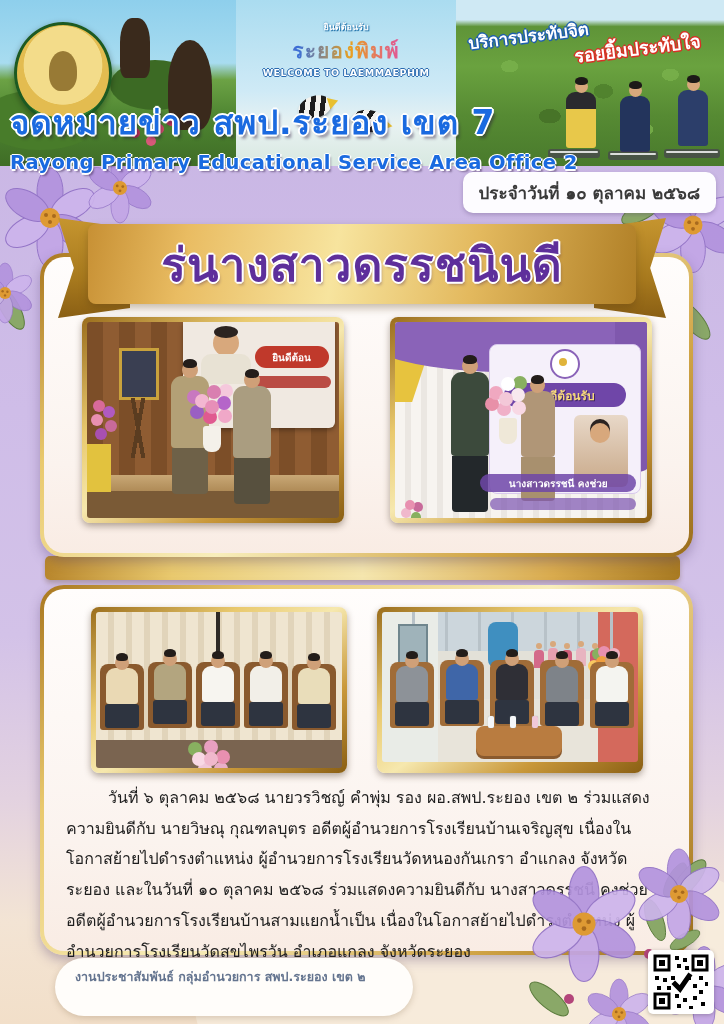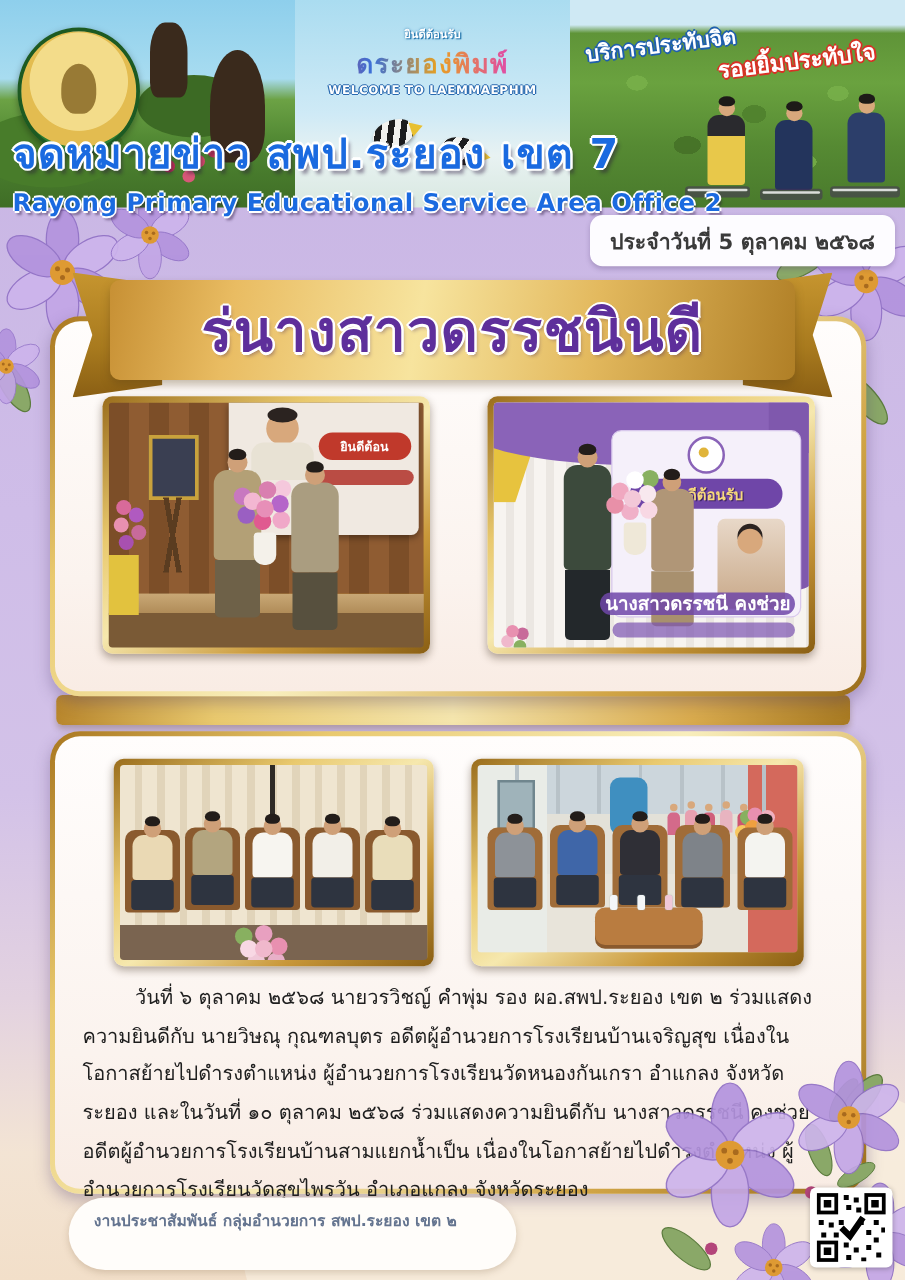--- a/index.html
+++ b/index.html
@@ -109,21 +109,21 @@
     repeating-linear-gradient(90deg,#f7f4f0 0 10px,#ebe7e2 10px 16px);}
   .drape{position:absolute;left:-30px;top:-36px;width:150%;height:86px;background:#8a63b8;border-radius:0 0 46% 60%;transform:rotate(-4deg);z-index:1;}
   .drape2{position:absolute;right:-8px;top:0;width:40px;height:150px;background:#7f58ad;border-radius:0 0 18px 18px;z-index:1;}
   .ycorner{position:absolute;left:0;top:0;width:44px;height:80px;background:#e7c33e;clip-path:polygon(0 0,100% 0,40% 100%,0 100%);z-index:1;}
   .bannerB{position:absolute;right:6px;top:22px;width:150px;height:148px;background:#f5f0fa;border:1px solid #d8c8ec;border-radius:8px;z-index:2;}
   .b-logo{position:absolute;left:60px;top:4px;width:26px;height:26px;border-radius:50%;background:#fff;border:2px solid #8a63b8;}
   .b-logo::after{content:"";position:absolute;left:7px;top:7px;width:8px;height:8px;border-radius:50%;background:#e0b43a;}
   .b-ribbon{position:absolute;left:14px;top:38px;width:122px;height:24px;border-radius:12px;background:#6f46a8;color:#f7d97c;font-size:12px;font-weight:800;display:flex;align-items:center;justify-content:center;text-shadow:1px 1px 0 #3f2566;}
   .b-photo{position:absolute;right:12px;top:70px;width:54px;height:72px;border-radius:6px;background:linear-gradient(180deg,#e8d8c8,#c8a888);}
   .b-photo::before{content:"";position:absolute;left:16px;top:8px;width:20px;height:20px;border-radius:50%;background:#d8a87c;box-shadow:0 -4px 0 #2b2320;}
-  .capbar{position:absolute;left:34%;bottom:26px;width:62%;height:18px;border-radius:9px;background:rgba(111,70,168,.85);color:#fff;font-size:15px;font-weight:700;display:flex;align-items:center;justify-content:center;z-index:4;white-space:nowrap;overflow:hidden;}
+  .capbar{position:absolute;left:34%;bottom:26px;width:62%;height:18px;border-radius:9px;background:rgba(111,70,168,.85);color:#fff;font-size:10px;font-weight:700;display:flex;align-items:center;justify-content:center;z-index:4;white-space:nowrap;overflow:hidden;}
   .capbar2{position:absolute;left:38%;bottom:8px;width:58%;height:12px;border-radius:6px;background:rgba(122,82,176,.7);z-index:4;}
   .flstand{position:absolute;left:10px;bottom:8px;width:10px;height:10px;border-radius:50%;background:#e890b0;z-index:2;box-shadow:8px 2px 0 #c86a9a,-4px 8px 0 #f0b8cc,6px 12px 0 #88b060;}
 
   .scC{width:246px;height:156px;background:
     linear-gradient(180deg,transparent 82%,#7a6450 82%),
     repeating-linear-gradient(90deg,#efe5d0 0 12px,#e1d4ba 12px 18px);}
   .pole{position:absolute;left:49%;top:0;width:4px;height:60%;background:#2e2a26;}
   .chair{position:absolute;width:44px;height:66px;border-radius:8px 8px 3px 3px;background:#8a5a2e;z-index:1;}
   .sit{position:absolute;display:flex;flex-direction:column;align-items:center;z-index:2;}
   .s-head{width:14px;height:14px;border-radius:50%;background:#cfa078;position:relative;}
@@ -175,21 +175,21 @@
       <div class="bush" style="left:110px;top:60px;width:90px;height:50px;"></div>
       <div class="bush" style="left:-20px;top:90px;width:120px;height:60px;background:#487c2a;"></div>
       <div class="statue" style="left:120px;top:18px;width:30px;height:60px;"></div>
       <div class="statue" style="left:168px;top:40px;width:44px;height:90px;border-radius:50% 50% 30% 30%;"></div>
       <div class="redfl" style="left:140px;top:118px;"></div>
       <div class="logo"></div>
     </div>
     <div class="hpanel hp2">
       <div class="sign">
         <div class="s-welcome">ยินดีต้อนรับ</div>
-        <div class="s-place">ดระยอง่พิมพ์</div>
+        <div class="s-place">ระยอง่พิมพ์</div>
         <div class="s-en">WELCOME TO LAEMMAEPHIM</div>
       </div>
       <div class="fish" style="left:62px;top:96px;"></div>
       <div class="fish" style="left:116px;top:110px;transform:rotate(10deg);"></div>
     </div>
     <div class="hpanel hp3">
       <div class="mangrove"></div>
       <div class="slogan1">บริการประทับจิต</div>
       <div class="slogan2">รอยยิ้มประทับใจ</div>
       <div class="man3" style="left:110px;">
@@ -243,21 +243,21 @@
   </svg>
   <svg class="flowers" style="right:-34px;top:150px;" width="175" height="215" viewBox="0 0 175 215">
     <use href="#wleaf" transform="translate(60,60) rotate(60)"></use>
     <use href="#wleaf" transform="translate(110,170) rotate(-40)"></use>
     <use href="#wflower" transform="translate(110,75) scale(0.95)"></use>
     <use href="#wflower" transform="translate(60,170) scale(0.65)"></use>
     <use href="#wbud" transform="translate(40,120)"></use>
     <use href="#wbud" transform="translate(55,105)"></use>
   </svg>
 
-  <div class="date-badge">ประจำวันที่ 5 ตุลาคม ๒๕๖๘</div>
+  <div class="date-badge">ประจำวันที่ ๑๐ ตุลาคม ๒๕๖๘</div>
 
   <div class="rflag left"></div>
   <div class="rflag right"></div>
   <div class="ribbon">
     <span class="rb-text">ร่นางสาวดรรชนินดี</span>
   </div>
 
   <div class="card card1">
     <div class="card-inner">
       <div class="photos-row">

